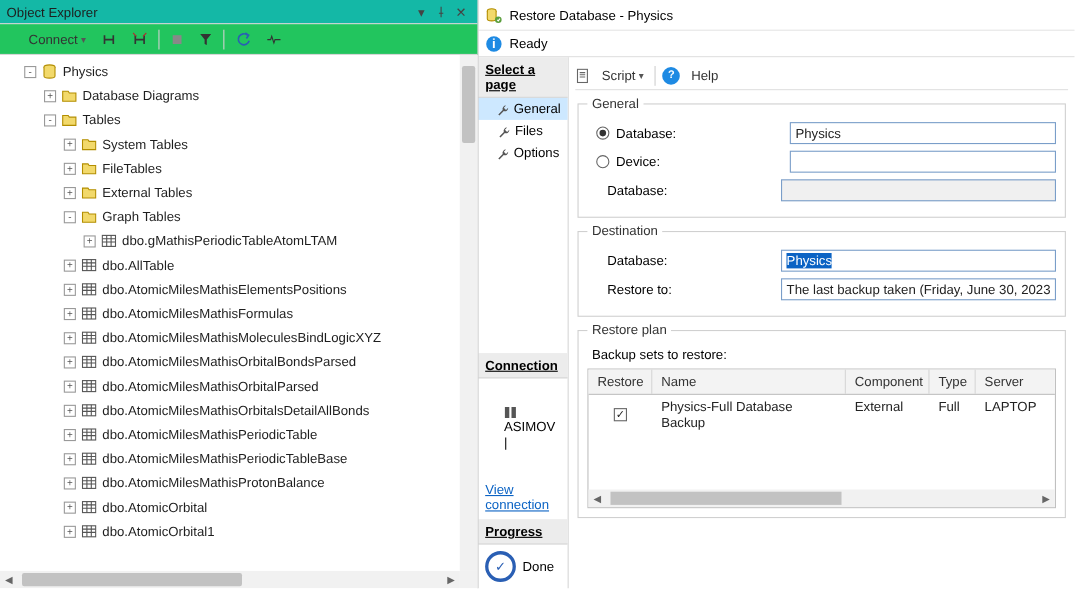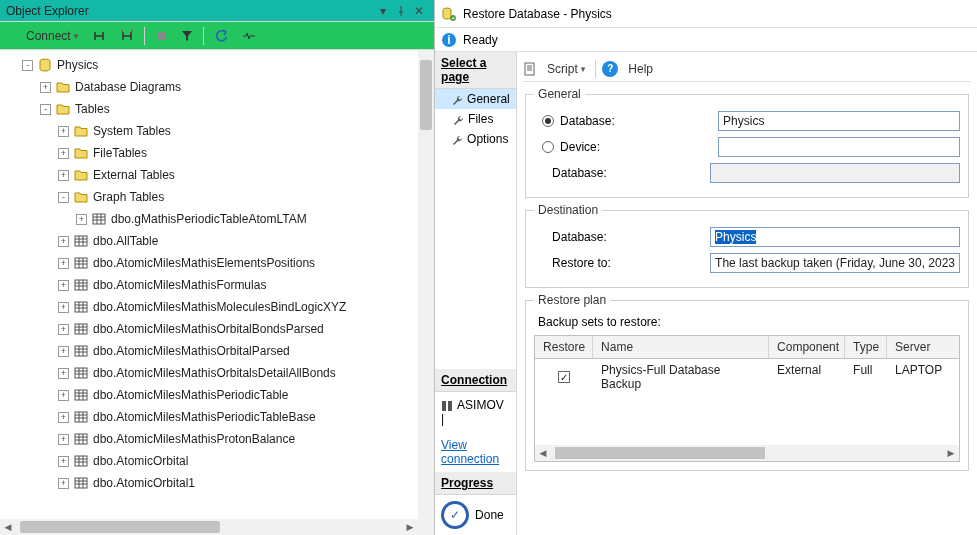--- a/index.html
+++ b/index.html
@@ -37,21 +37,21 @@
 .status { height: 24px; display: flex; align-items: center; gap: 6px; padding: 0 6px; background: #fff; border-bottom: 1px solid #e0e0e0; }
 .status .ric { color: #1e66c9; }
 
 .restore-body { flex: 1; display: flex; }
 .leftpanel { width: 82px; display: flex; flex-direction: column; border-right: 1px solid #d6d6d6; }
 .sect-head { background: #ececec; font-weight: 600; padding: 4px 6px; border-bottom: 1px solid #d6d6d6; text-decoration: underline; }
 .page-item { display: flex; align-items: flex-end; gap: 4px; padding: 3px 17px; cursor: pointer; }
 .page-item.sel { background: #cde8ff; }
 .wrench { width: 12px; height: 12px; display: flex; align-items: center; justify-content: center; color: #555; }
 .leftfill { flex: 1; }
-.conn-box { padding: 6px; }
+.conn-box { padding: 23px; }
 .link { color: #0b63c4; text-decoration: underline; cursor: pointer; padding: 6px; }
 .progress { padding: 6px; display: flex; align-items: center; gap: 6px; }
 .ok-circle { width: 28px; height: 28px; border: 3px solid #2a5fb4; border-radius: 50%; display: flex; align-items: center; justify-content: center; color: #2a5fb4; }
 
 .form { flex: 1; padding: 4px 6px; overflow: hidden; }
 .form-toolbar { display: flex; align-items: center; gap: 6px; height: 26px; border-bottom: 1px solid #e0e0e0; }
 .help-ic { width: 16px; height: 16px; border-radius: 50%; background: #1e8ae3; color: #fff; display: flex; align-items: center; justify-content: center; font-size: 10px; font-weight: bold; }
 .fieldset { position: relative; border: 1px solid #d0d0d0; margin: 12px 2px 6px; padding: 10px 8px 8px; }
 .fieldset > .legend { position: absolute; top: -8px; left: 8px; background: #fff; padding: 0 4px; color: #333; }
 .row { display: flex; align-items: center; margin: 6px 0; gap: 6px; }

